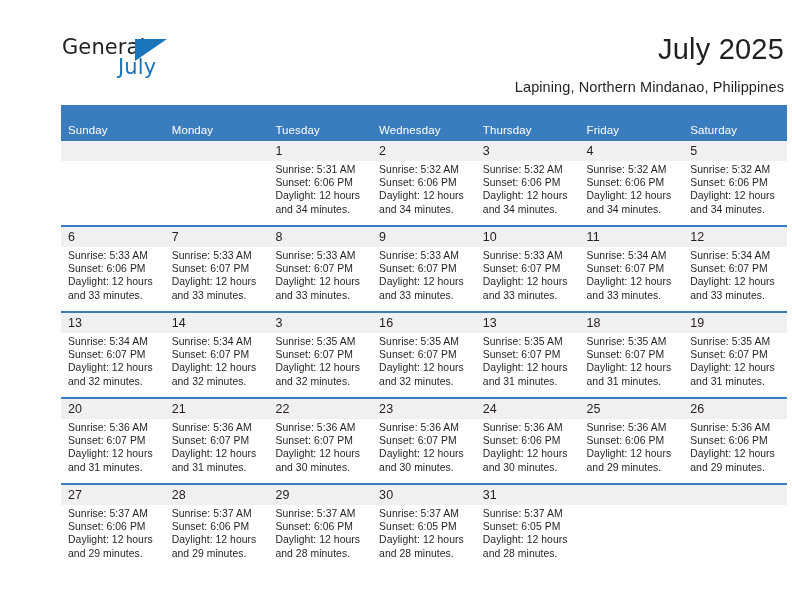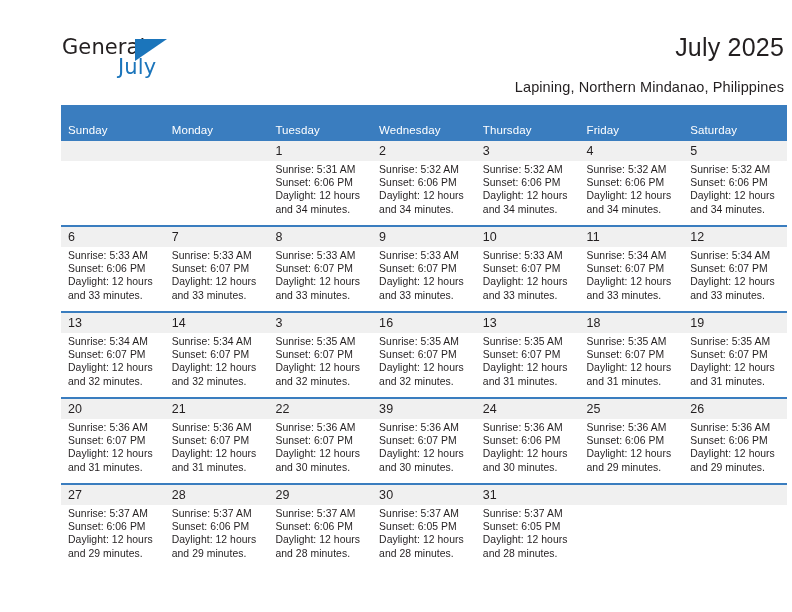--- a/index.html
+++ b/index.html
@@ -64,21 +64,21 @@
     top: 3px;
     width: 0;
     height: 0;
     border-left: 32px solid #1b75bb;
     border-bottom: 22px solid transparent;
   }
   .title {
     position: absolute;
     right: 36px;
     top: 33px;
-    font-size: 25px;
+    font-size: 29px;
     font-weight: 400;
     color: #231f20;
     letter-spacing: 0.2px;
     white-space: nowrap;
   }
   .subtitle {
     position: absolute;
     right: 36px;
     top: 79px;
     font-size: 14.5px;
@@ -333,21 +333,21 @@
           <div>Sunset: 6:07 PM</div>
           <div>Daylight: 12 hours</div>
           <div>and 31 minutes.</div>
         </td>
       </tr>
 
       <tr class="daynum-row">
         <td>20</td>
         <td>21</td>
         <td>22</td>
-        <td>39</td>
+        <td>23</td>
         <td>24</td>
         <td>25</td>
         <td>26</td>
       </tr>
       <tr class="detail-row">
         <td>
           <div>Sunrise: 5:36 AM</div>
           <div>Sunset: 6:07 PM</div>
           <div>Daylight: 12 hours</div>
           <div>and 31 minutes.</div>

